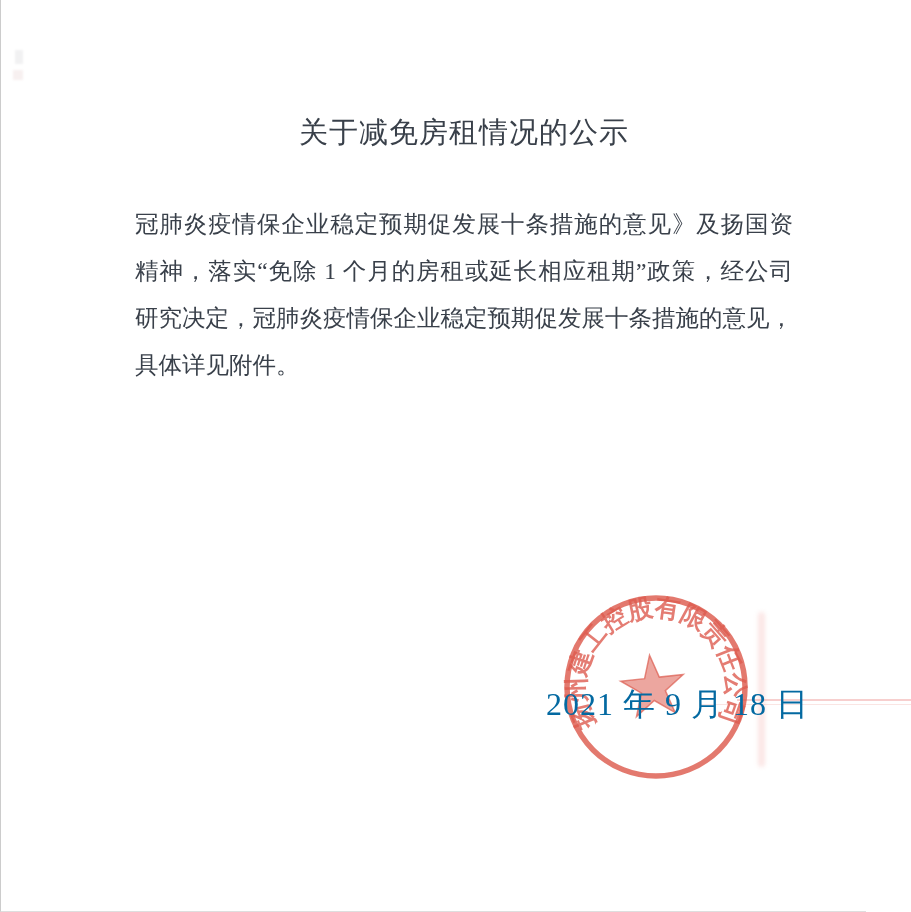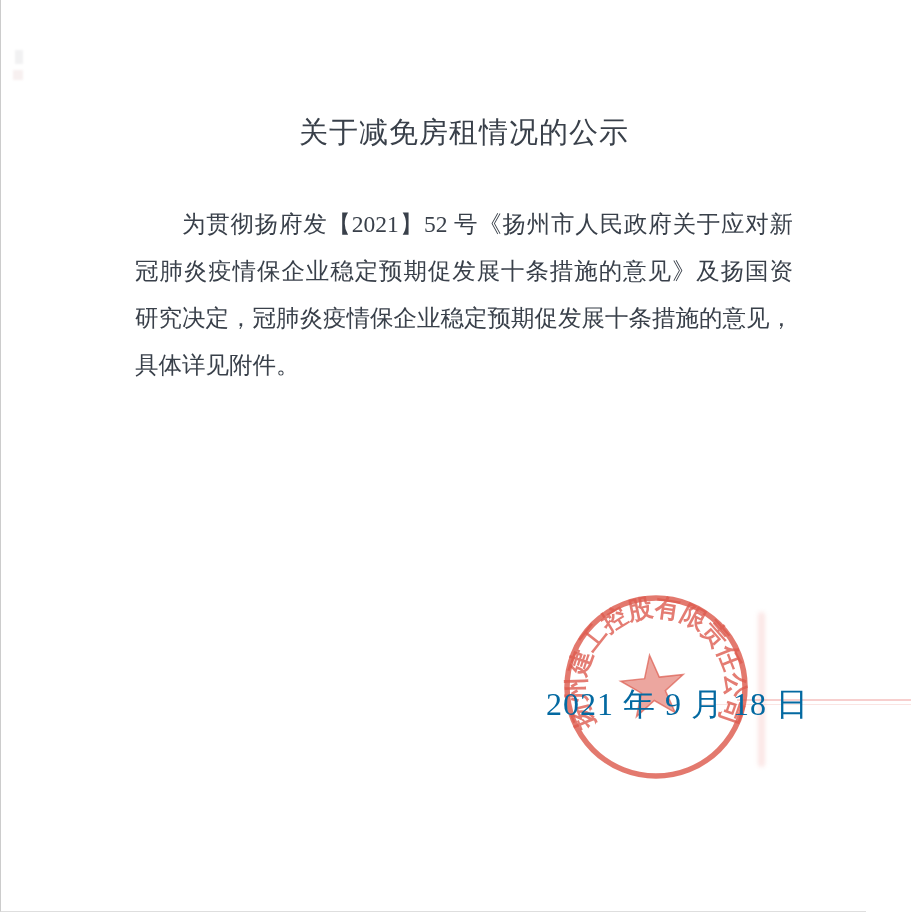--- a/index.html
+++ b/index.html
@@ -76,22 +76,22 @@
   .scan-dot-2 { left: 12px; top: 70px; width: 10px; height: 10px; background: rgba(210,170,170,0.18); filter: blur(1px); }
 </style>
 </head>
 <body>
 
 <div class="page">
 
   <h1 class="doc-title">关于减免房租情况的公示</h1>
 
   <div class="doc-body">
-    <div class="doc-line indent">为贯彻扬府发【2021】52 号《扬州市人民政府关于应对新</div>
     <div class="doc-line">冠肺炎疫情保企业稳定预期促发展十条措施的意见》及扬国资</div>
+    <div class="doc-line">精神，落实“免除 1 个月的房租或延长相应租期”政策，经公司</div>
     <div class="doc-line">研究决定，冠肺炎疫情保企业稳定预期促发展十条措施的意见，</div>
     <div class="doc-line last">具体详见附件。</div>
   </div>
 
   <svg class="seal" viewBox="0 0 200 200" xmlns="http://www.w3.org/2000/svg">
     <defs>
       <path id="sealArc" d="M 39.8 137.6 A 71 71 0 1 1 160.2 137.6" fill="none"></path>
     </defs>
     <circle cx="100" cy="100" r="89" fill="none" stroke="#d94a3c" stroke-width="5.5" stroke-opacity="0.82"></circle>
     <text font-size="25" fill="#d94a3c" fill-opacity="0.8">

